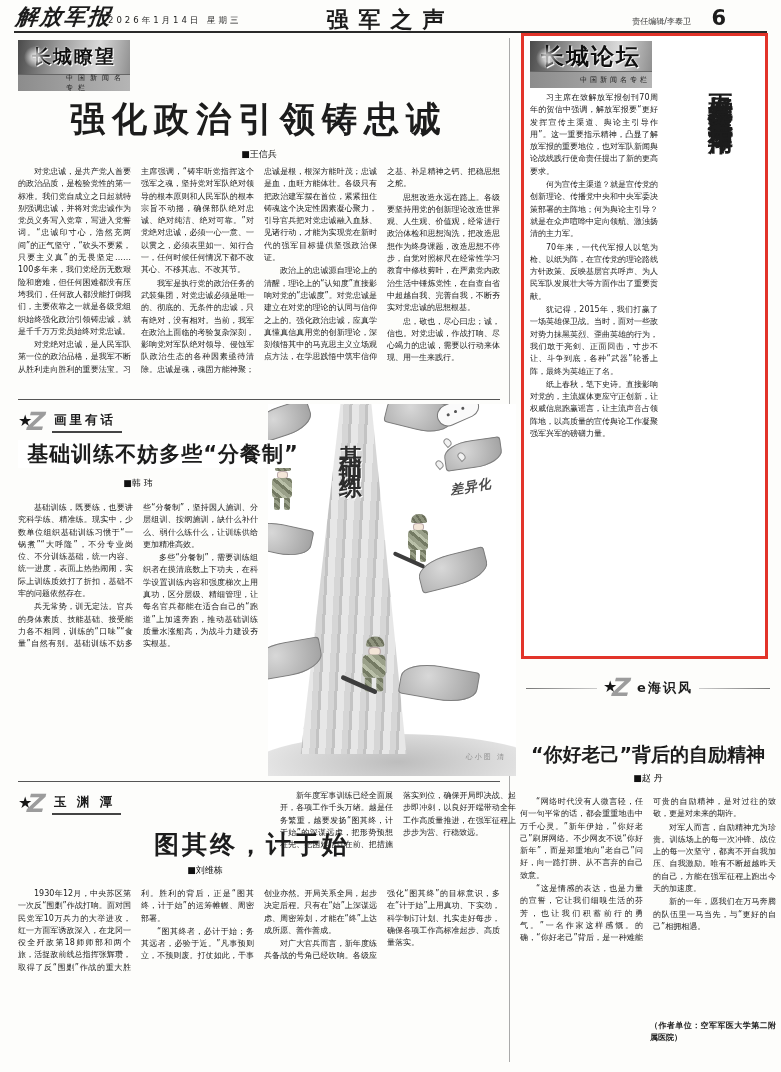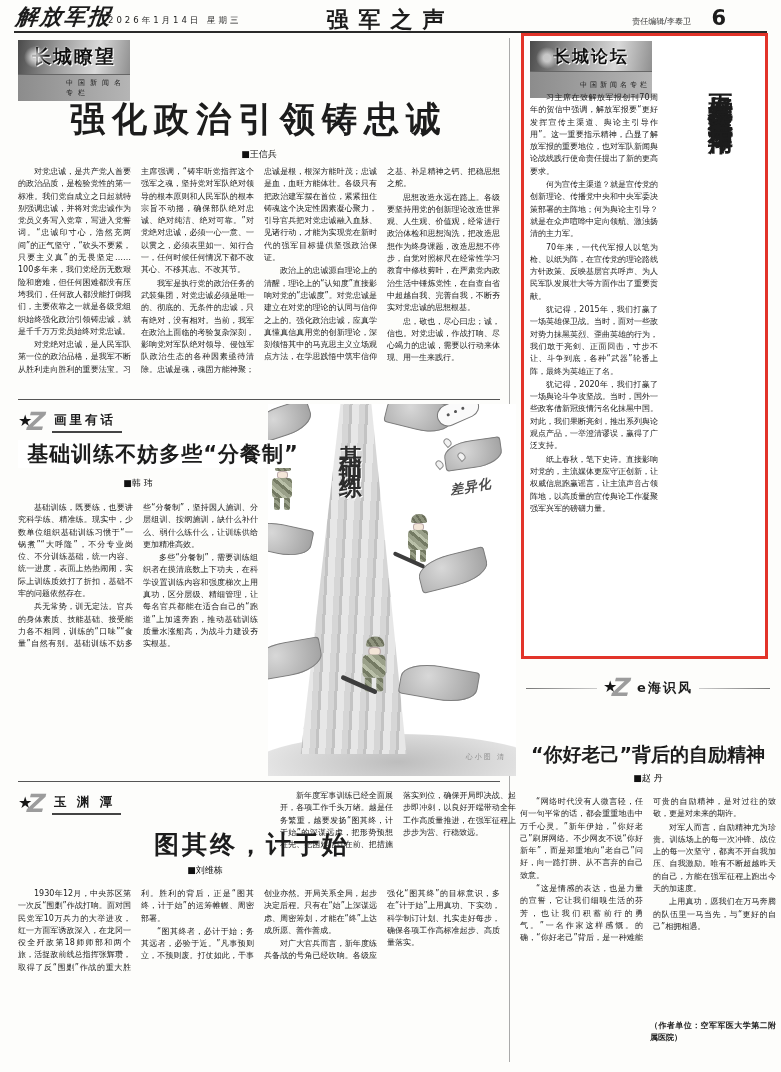--- a/index.html
+++ b/index.html
@@ -20,21 +20,21 @@
   .rule-v { position:absolute; width:1px; background:#999; }
   .body-text { font-size:8px; line-height:12.3px; text-align:justify; color:#222; overflow:hidden; }
   .body-text p { text-indent:2em; margin-bottom:1px; }
   .byline { font-size:9px; text-align:center; color:#111; }
 
   
   .banner { position:absolute; box-shadow:0 0 0 1px #aaa inset; }
   .banner .banner-img { height:34px; background:linear-gradient(100deg,#4a4a4a 0%,#9a9a9a 35%,#d9d9d9 70%,#8f8f8f 100%); display:flex; align-items:center; justify-content:center; position:relative; overflow:hidden; }
   .banner .banner-img:before { content:""; position:absolute; left:4px; top:4px; width:26px; height:26px; background:radial-gradient(circle,#eee 20%,transparent 60%); opacity:.7; }
   .banner .banner-title { font-size:19px; font-weight:900; color:#101010; letter-spacing:2px; text-shadow:0 0 2px #fff,1px 1px 0 #fff; }
-  .banner .banner-sub { height:27px; background:linear-gradient(90deg,#8c8c8c,#b5b5b5); color:#1e1e1e; font-size:7px; letter-spacing:5px; display:flex; align-items:center; justify-content:center; border-top:1px solid #666;padding-left:48px; }
+  .banner .banner-sub { height:17px; background:linear-gradient(90deg,#8c8c8c,#b5b5b5); color:#1e1e1e; font-size:7px; letter-spacing:5px; display:flex; align-items:center; justify-content:center; border-top:1px solid #666;padding-left:48px; }
 
   
   .starz-head { position:absolute; display:flex; align-items:center; }
   .starz { position:relative; width:34px; height:24px; flex:0 0 auto; }
   .starz .z { position:absolute; left:9px; top:-3px; font-size:25px; font-weight:900; color:#9c9c9c; transform:skewX(-14deg); }
   .starz .star { position:absolute; left:0; top:1px; font-size:16px; color:#161616; text-shadow:0 0 1px #fff; }
   .starz-label { font-size:12.5px; font-weight:900; letter-spacing:3px; border-bottom:2px solid #444; padding:0 6px 2px 2px; }
   .head-line { height:1px; background:linear-gradient(90deg,#777,#ccc); width:52px; margin:0 6px; }
 
   
@@ -187,47 +187,46 @@
     </div>
   <div class="body-text" style="position:absolute; left:18px; top:888px; width:482px; height:172px; column-count:4; column-gap:10px;" data-interactable="false">
       <p>1930年12月，中央苏区第一次反“围剿”作战打响。面对国民党军10万兵力的大举进攻，红一方面军诱敌深入，在龙冈一役全歼敌第18师师部和两个旅，活捉敌前线总指挥张辉瓒，取得了反“围剿”作战的重大胜利。胜利的背后，正是“图其终，计于始”的运筹帷幄、周密部署。</p>
       <p>“图其终者，必计于始；务其远者，必验于近。”凡事预则立，不预则废。打仗如此，干事创业亦然。开局关系全局，起步决定后程。只有在“始”上深谋远虑、周密筹划，才能在“终”上达成所愿、善作善成。</p>
       <p>对广大官兵而言，新年度练兵备战的号角已经吹响。各级应强化“图其终”的目标意识，多在“计于始”上用真功、下实劲，科学制订计划、扎实走好每步，确保各项工作高标准起步、高质量落实。</p>
     </div>
 
   <div id="forum-box" data-interactable="false">
     <div class="banner" style="left:6px; top:5px; width:122px;" data-interactable="false">
       <div class="banner-img" style="height:30px;" data-interactable="false">
-        <span class="banner-title" style="font-size:17px;" data-interactable="false">长城论坛</span>
+        <span class="banner-title" style="font-size:23px;" data-interactable="false">长城论坛</span>
       </div>
       <div class="banner-sub" style="letter-spacing:3px;" data-interactable="false">中国新闻名专栏</div>
     </div>
     <div class="body-text" style="position:absolute; left:6px; top:56px; width:128px; height:560px;" data-interactable="false">
         <p>习主席在致解放军报创刊70周年的贺信中强调，解放军报要“更好发挥宣传主渠道、舆论主引导作用”。这一重要指示精神，凸显了解放军报的重要地位，也对军队新闻舆论战线践行使命责任提出了新的更高要求。</p>
         <p>何为宣传主渠道？就是宣传党的创新理论、传播党中央和中央军委决策部署的主阵地；何为舆论主引导？就是在众声喧哗中定向领航、激浊扬清的主力军。</p>
         <p>70年来，一代代军报人以笔为枪、以纸为阵，在宣传党的理论路线方针政策、反映基层官兵呼声、为人民军队发展壮大等方面作出了重要贡献。</p>
         <p>犹记得，2015年，我们打赢了一场英雄保卫战。当时，面对一些敌对势力抹黑英烈、歪曲英雄的行为，我们敢于亮剑、正面回击，寸步不让、斗争到底，各种“武器”轮番上阵，最终为英雄正了名。</p>
-        <p>犹记得，2020年，我们打赢了一场舆论斗争攻坚战。当时，国外一些政客借新冠疫情污名化抹黑中国。对此，我们果断亮剑，推出系列舆论观点产品，一举澄清谬误，赢得了广泛支持。</p>
         <p>纸上春秋，笔下史诗。直接影响对党的，主流媒体更应守正创新，让权威信息跑赢谣言，让主流声音占领阵地，以高质量的宣传舆论工作凝聚强军兴军的磅礴力量。</p>
       </div>
     <div id="forum-vertical-title" data-interactable="false">更好发挥宣传主渠道舆论主引导作用</div>
   </div>
 
   <div class="esea-head" style="left:520px; top:676px; width:256px;" data-interactable="false">
     <span class="head-line" style="flex:1;" data-interactable="false"></span>
     <span class="starz" data-interactable="false">
         <span class="z">Z</span>
         <span class="star">★</span>
       </span>
     <span style="font-size:13px; font-weight:900; letter-spacing:2px;" data-interactable="false">e海识风</span>
     <span class="head-line" style="flex:1; background:linear-gradient(90deg,#ccc,#777);" data-interactable="false"></span>
   </div>
   <div style="position:absolute; left:520px; top:742px; width:256px; text-align:center; font-size:19px; font-weight:900;" data-interactable="false">“你好老己”背后的自励精神</div>
   <div class="byline" style="position:absolute; left:520px; width:256px; top:772px;" data-interactable="false">■赵  丹</div>
   <div class="body-text" style="position:absolute; left:520px; top:796px; width:256px; height:250px; column-count:2; column-gap:10px;" data-interactable="false">
       <p>“网络时代没有人微言轻，任何一句平常的话，都会重重地击中万千心灵。”新年伊始，“你好老己”刷屏网络。不少网友不说“你好新年”，而是郑重地向“老自己”问好，向一路打拼、从不言弃的自己致意。</p>
       <p>“这是情感的表达，也是力量的宣誓，它让我们细嗅生活的芬芳，也让我们积蓄前行的勇气。”一名作家这样感慨。的确，“你好老己”背后，是一种难能可贵的自励精神，是对过往的致敬，更是对未来的期许。</p>
       <p>对军人而言，自励精神尤为珍贵。训练场上的每一次冲锋、战位上的每一次坚守，都离不开自我加压、自我激励。唯有不断超越昨天的自己，方能在强军征程上跑出今天的加速度。</p>
-      <p>上用真功，愿我们在万马奔腾的队伍里一马当先，与“更好的自己”相拥相遇。</p>
+      <p>新的一年，愿我们在万马奔腾的队伍里一马当先，与“更好的自己”相拥相遇。</p>
     </div>
   <div class="body-text note" style="position:absolute; left:650px; top:1020px; width:126px; height:30px;" data-interactable="false">（作者单位：空军军医大学第二附属医院）</div>
 
 </div>
 
 </body></html>

